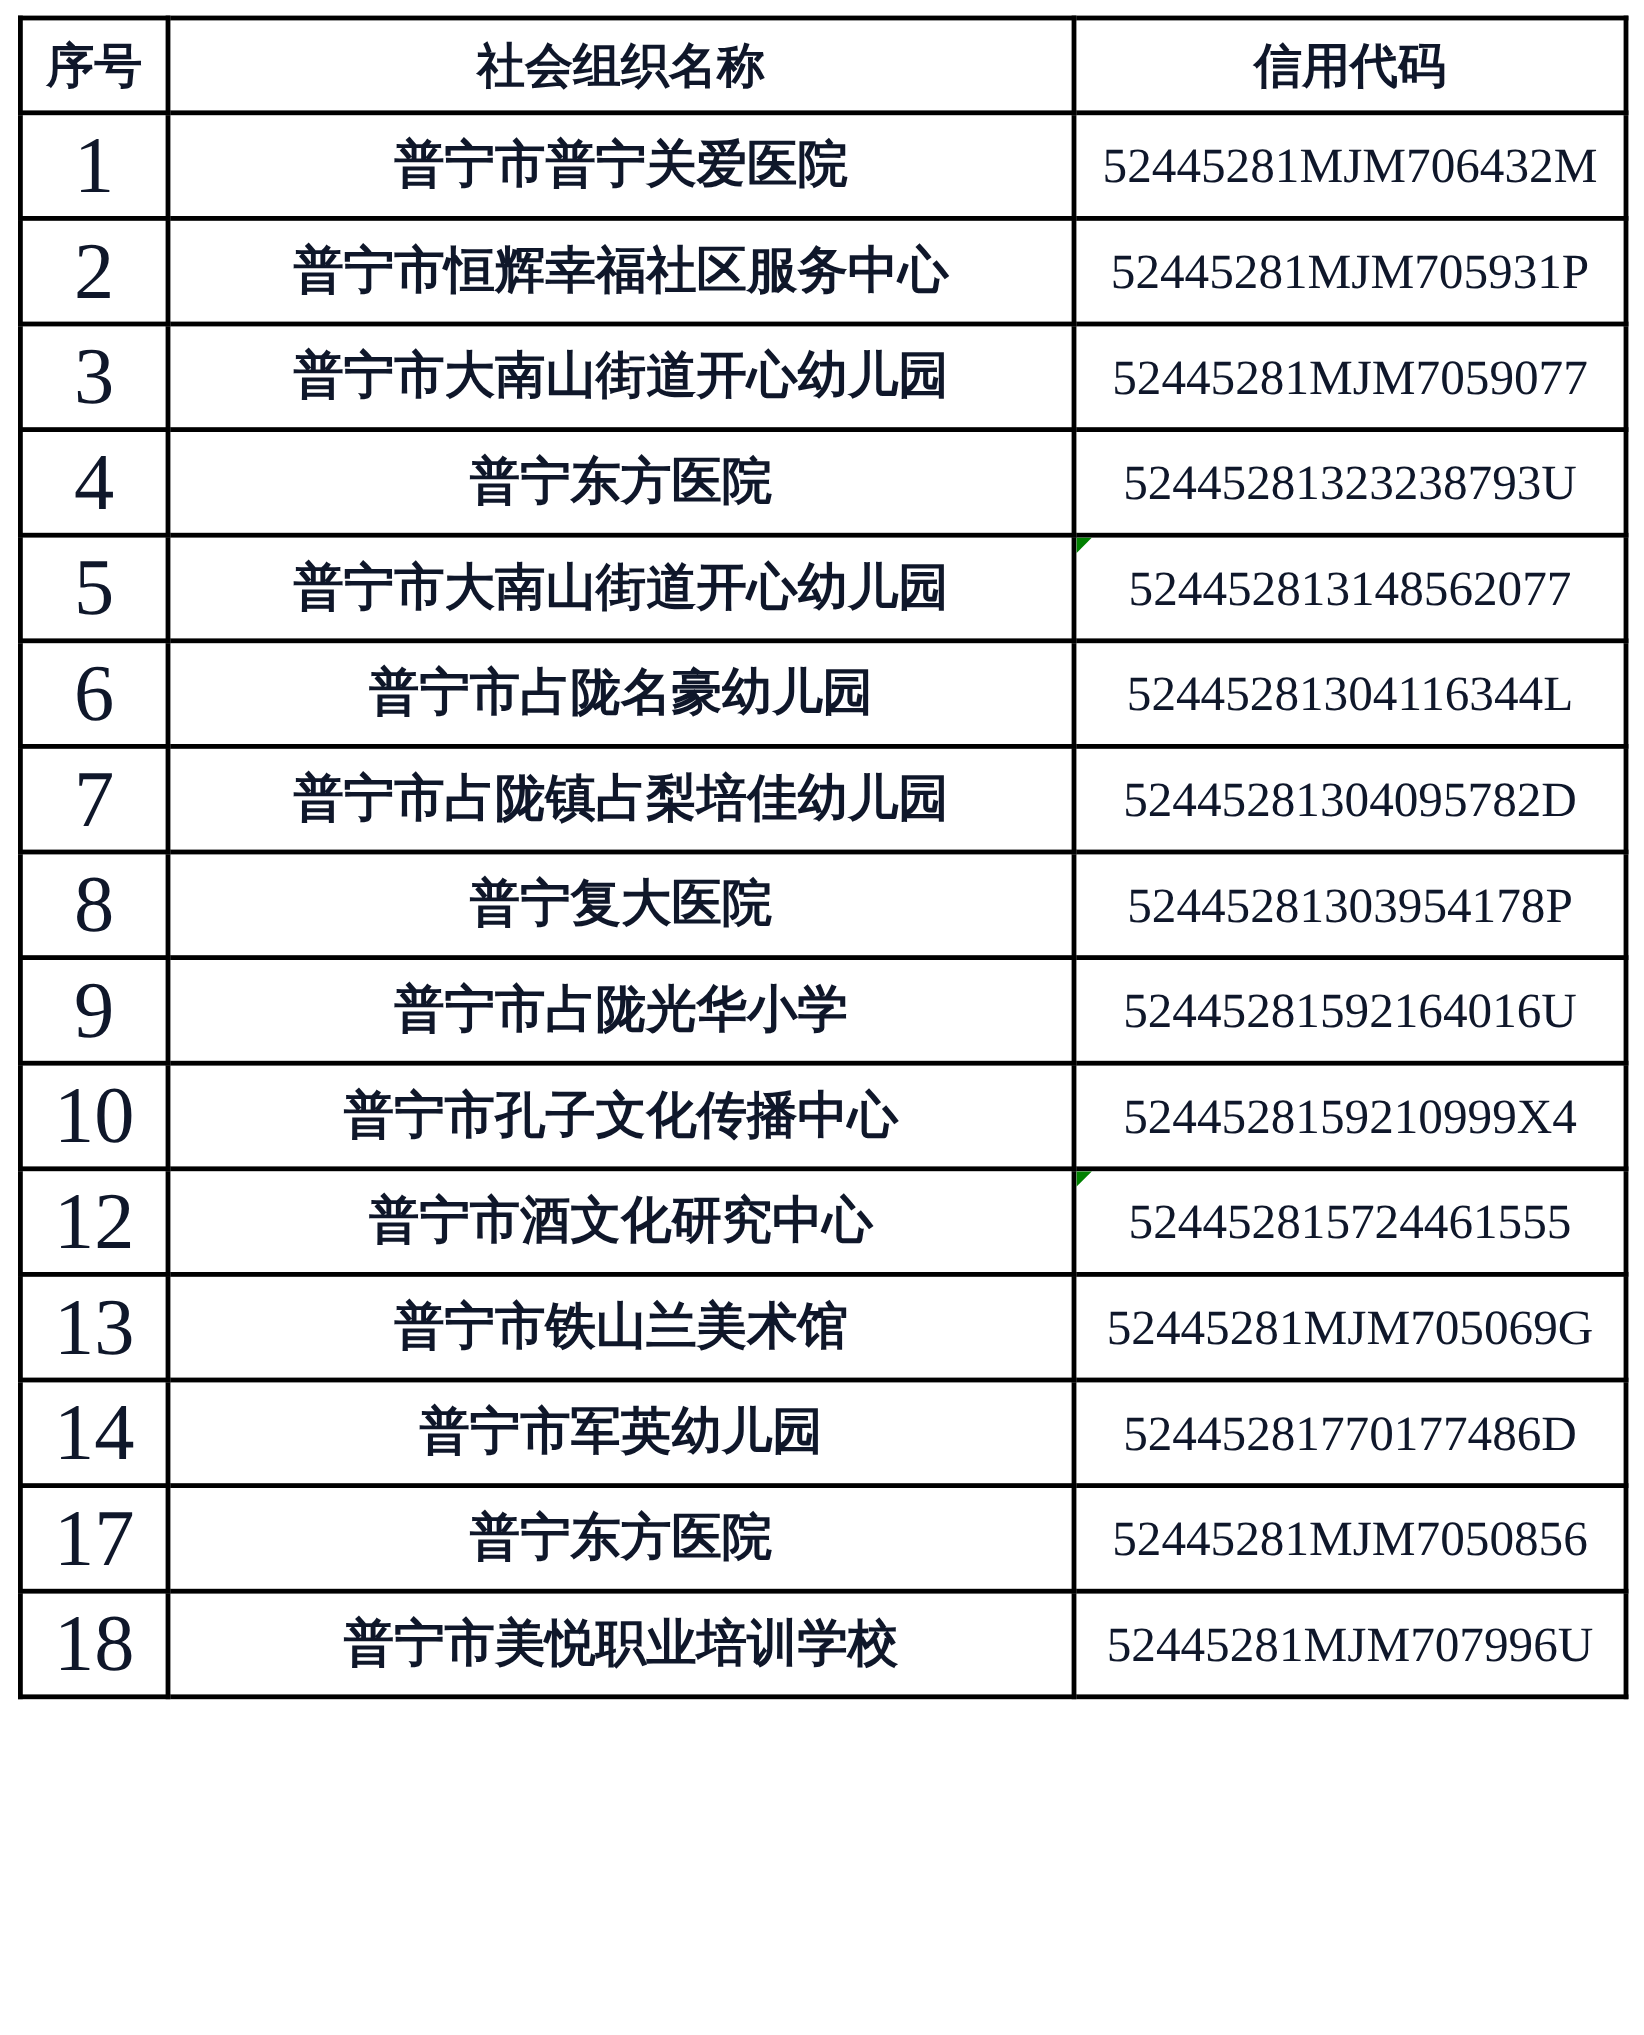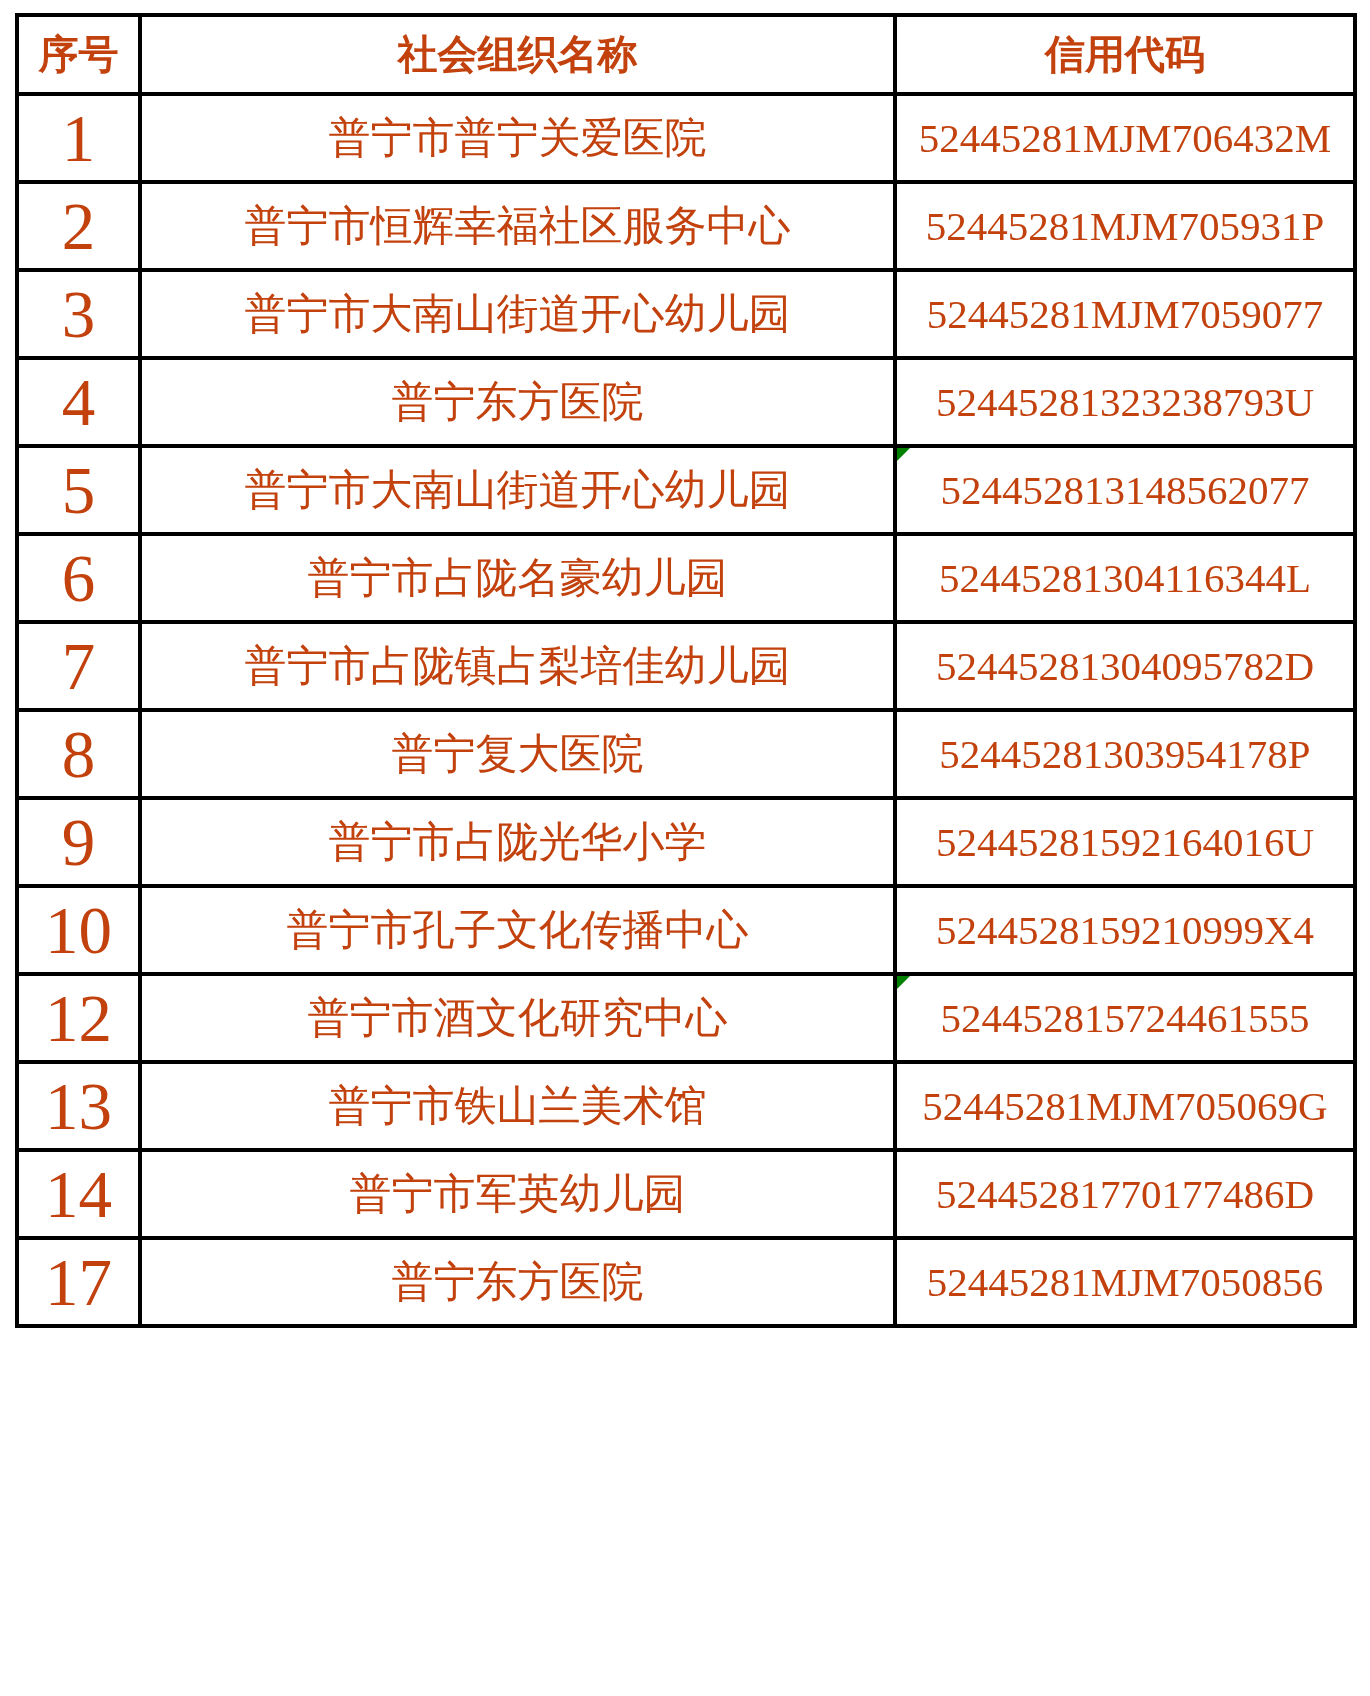--- a/index.html
+++ b/index.html
@@ -18,42 +18,42 @@
     background: #ffffff;
   }
   col.c1 { width: 123px; }
   col.c2 { width: 755px; }
   col.c3 { width: 460px; }
   th, td {
     border: 4px solid #000000;
     text-align: center;
     vertical-align: middle;
     padding: 0;
-    color: #c2410c;
+    color: #0f172a;
     overflow: hidden;
   }
   thead tr { height: 79px; }
   tbody tr { height: 88px; }
   th.hdr {
     font-family: "Liberation Serif", "DejaVu Serif", serif;
     font-weight: bold;
     font-size: 40px;
     line-height: 1;
   }
   td.index-cell {
     font-family: "Liberation Serif", "DejaVu Serif", serif;
     font-size: 67px;
     line-height: 1;
     font-weight: normal;
   }
   td.name-cell {
     font-family: "Liberation Serif", "DejaVu Serif", serif;
     font-size: 42px;
     line-height: 1;
-    font-weight: normal;
+    font-weight: bold;
     white-space: nowrap;
   }
   td.code-cell {
     font-family: "Liberation Serif", "DejaVu Serif", serif;
     font-size: 41px;
     line-height: 1;
     font-weight: normal;
     position: relative;
     white-space: nowrap;
     text-align: center;
@@ -148,14 +148,19 @@
       <tr>
         <td class="index-cell">14</td>
         <td class="name-cell">普宁市军英幼儿园</td>
         <td class="code-cell"><span>52445281770177486D</span></td>
       </tr>
       <tr>
         <td class="index-cell">17</td>
         <td class="name-cell">普宁东方医院</td>
         <td class="code-cell"><span>52445281MJM7050856</span></td>
       </tr>
+      <tr>
+        <td class="index-cell">18</td>
+        <td class="name-cell">普宁市美悦职业培训学校</td>
+        <td class="code-cell"><span>52445281MJM707996U</span></td>
+      </tr>
     </tbody>
 </table>
 
 </body></html>

